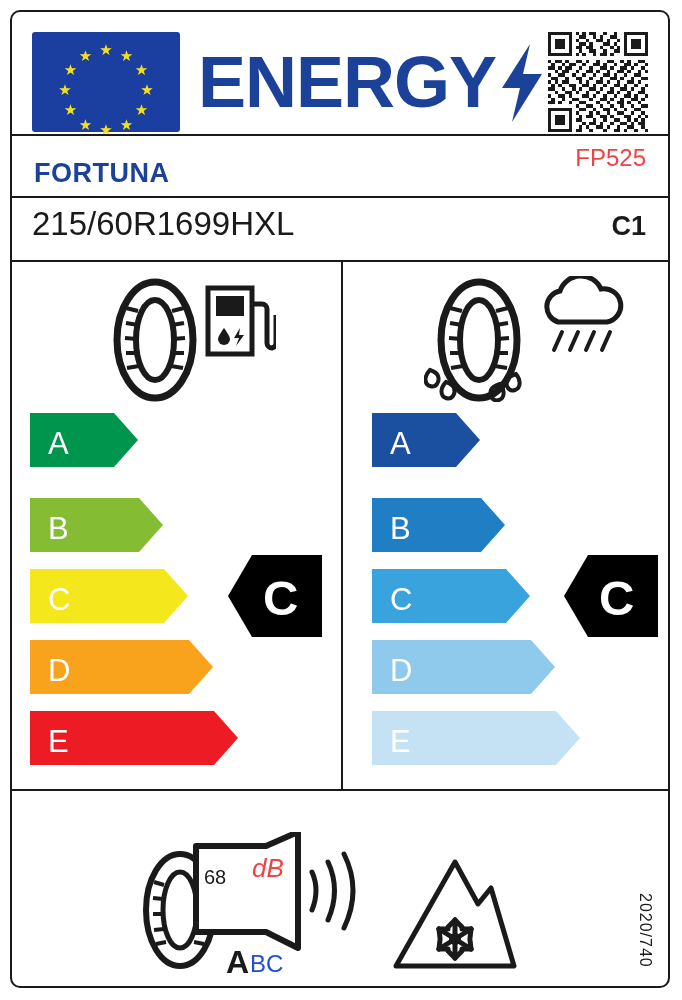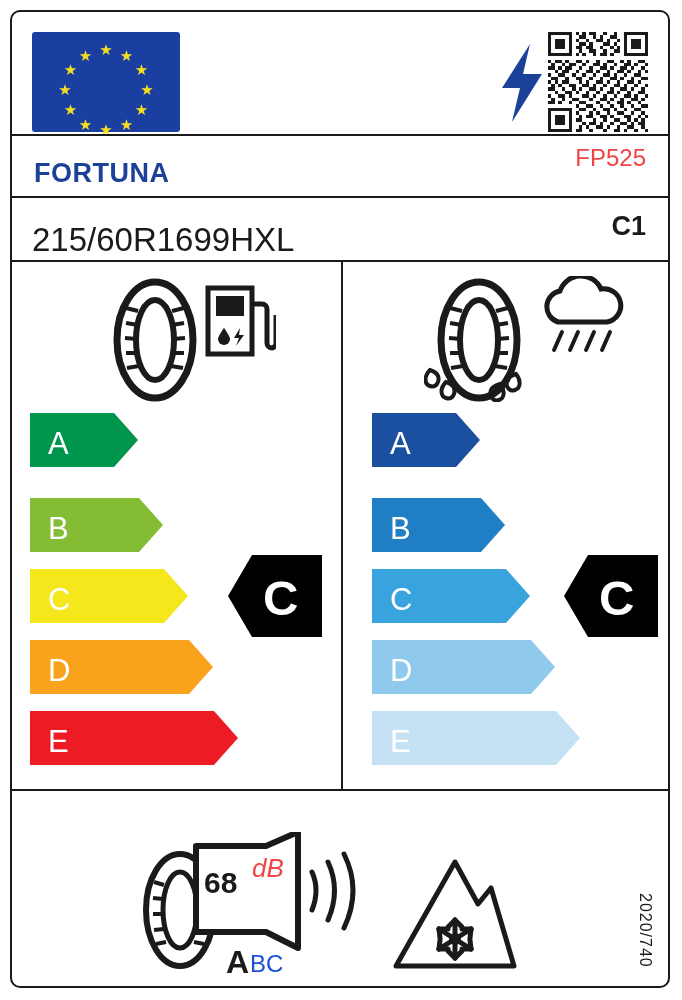--- a/index.html
+++ b/index.html
@@ -98,21 +98,20 @@
     top: 132px;
     font-size: 24px;
     color: #ef4444;
   }
   .size {
     position: absolute;
     left: 20px;
     top: 193px;
     font-size: 33px;
     color: #1a1a1a;
-    margin-top: 16px;
   }
   .classcode {
     position: absolute;
     right: 22px;
     top: 199px;
     font-size: 27px;
     color: #1a1a1a;
     font-weight: bold;
   }
   
@@ -130,22 +129,22 @@
   }
   .bar {
     position: absolute;
     height: 54px;
     display: block;
   }
   .db-text {
     position: absolute;
     left: 192px;
     top: 854px;
-    font-size: 30px;
-    font-weight: bold;
+    font-size: 20px;
+    font-weight: normal;
     color: #1a1a1a;
   }
   .db-unit {
     position: absolute;
     left: 240px;
     top: 841px;
     font-size: 26px;
     color: #ef4444;
     font-style: italic;
   }
@@ -189,20 +188,21 @@
       <span class="eu-star" style="left:102px;top:30px;">★</span>
       <span class="eu-star" style="left:25.5px;top:50px;">★</span>
       <span class="eu-star" style="left:107.5px;top:50px;">★</span>
       <span class="eu-star" style="left:31px;top:70px;">★</span>
       <span class="eu-star" style="left:102px;top:70px;">★</span>
       <span class="eu-star" style="left:46px;top:84.5px;">★</span>
       <span class="eu-star" style="left:87px;top:84.5px;">★</span>
       <span class="eu-star" style="left:66.5px;top:90px;">★</span>
     </div>
 
+    <div class="energy-word">ENERGY</div>
 
     <svg class="bolt" viewBox="0 0 44 78">
       <polygon points="30,0 2,44 20,44 12,78 42,30 23,30" fill="#1b4298"></polygon>
     </svg>
 
     <svg class="qr" viewBox="0 0 29 29" shape-rendering="crispEdges">
       <rect width="29" height="29" fill="#fff"></rect>
       <g fill="#1a1a1a">
         <rect x="0" y="0" width="7" height="7"></rect>
           <rect x="1" y="1" width="5" height="5" fill="#fff"></rect>

